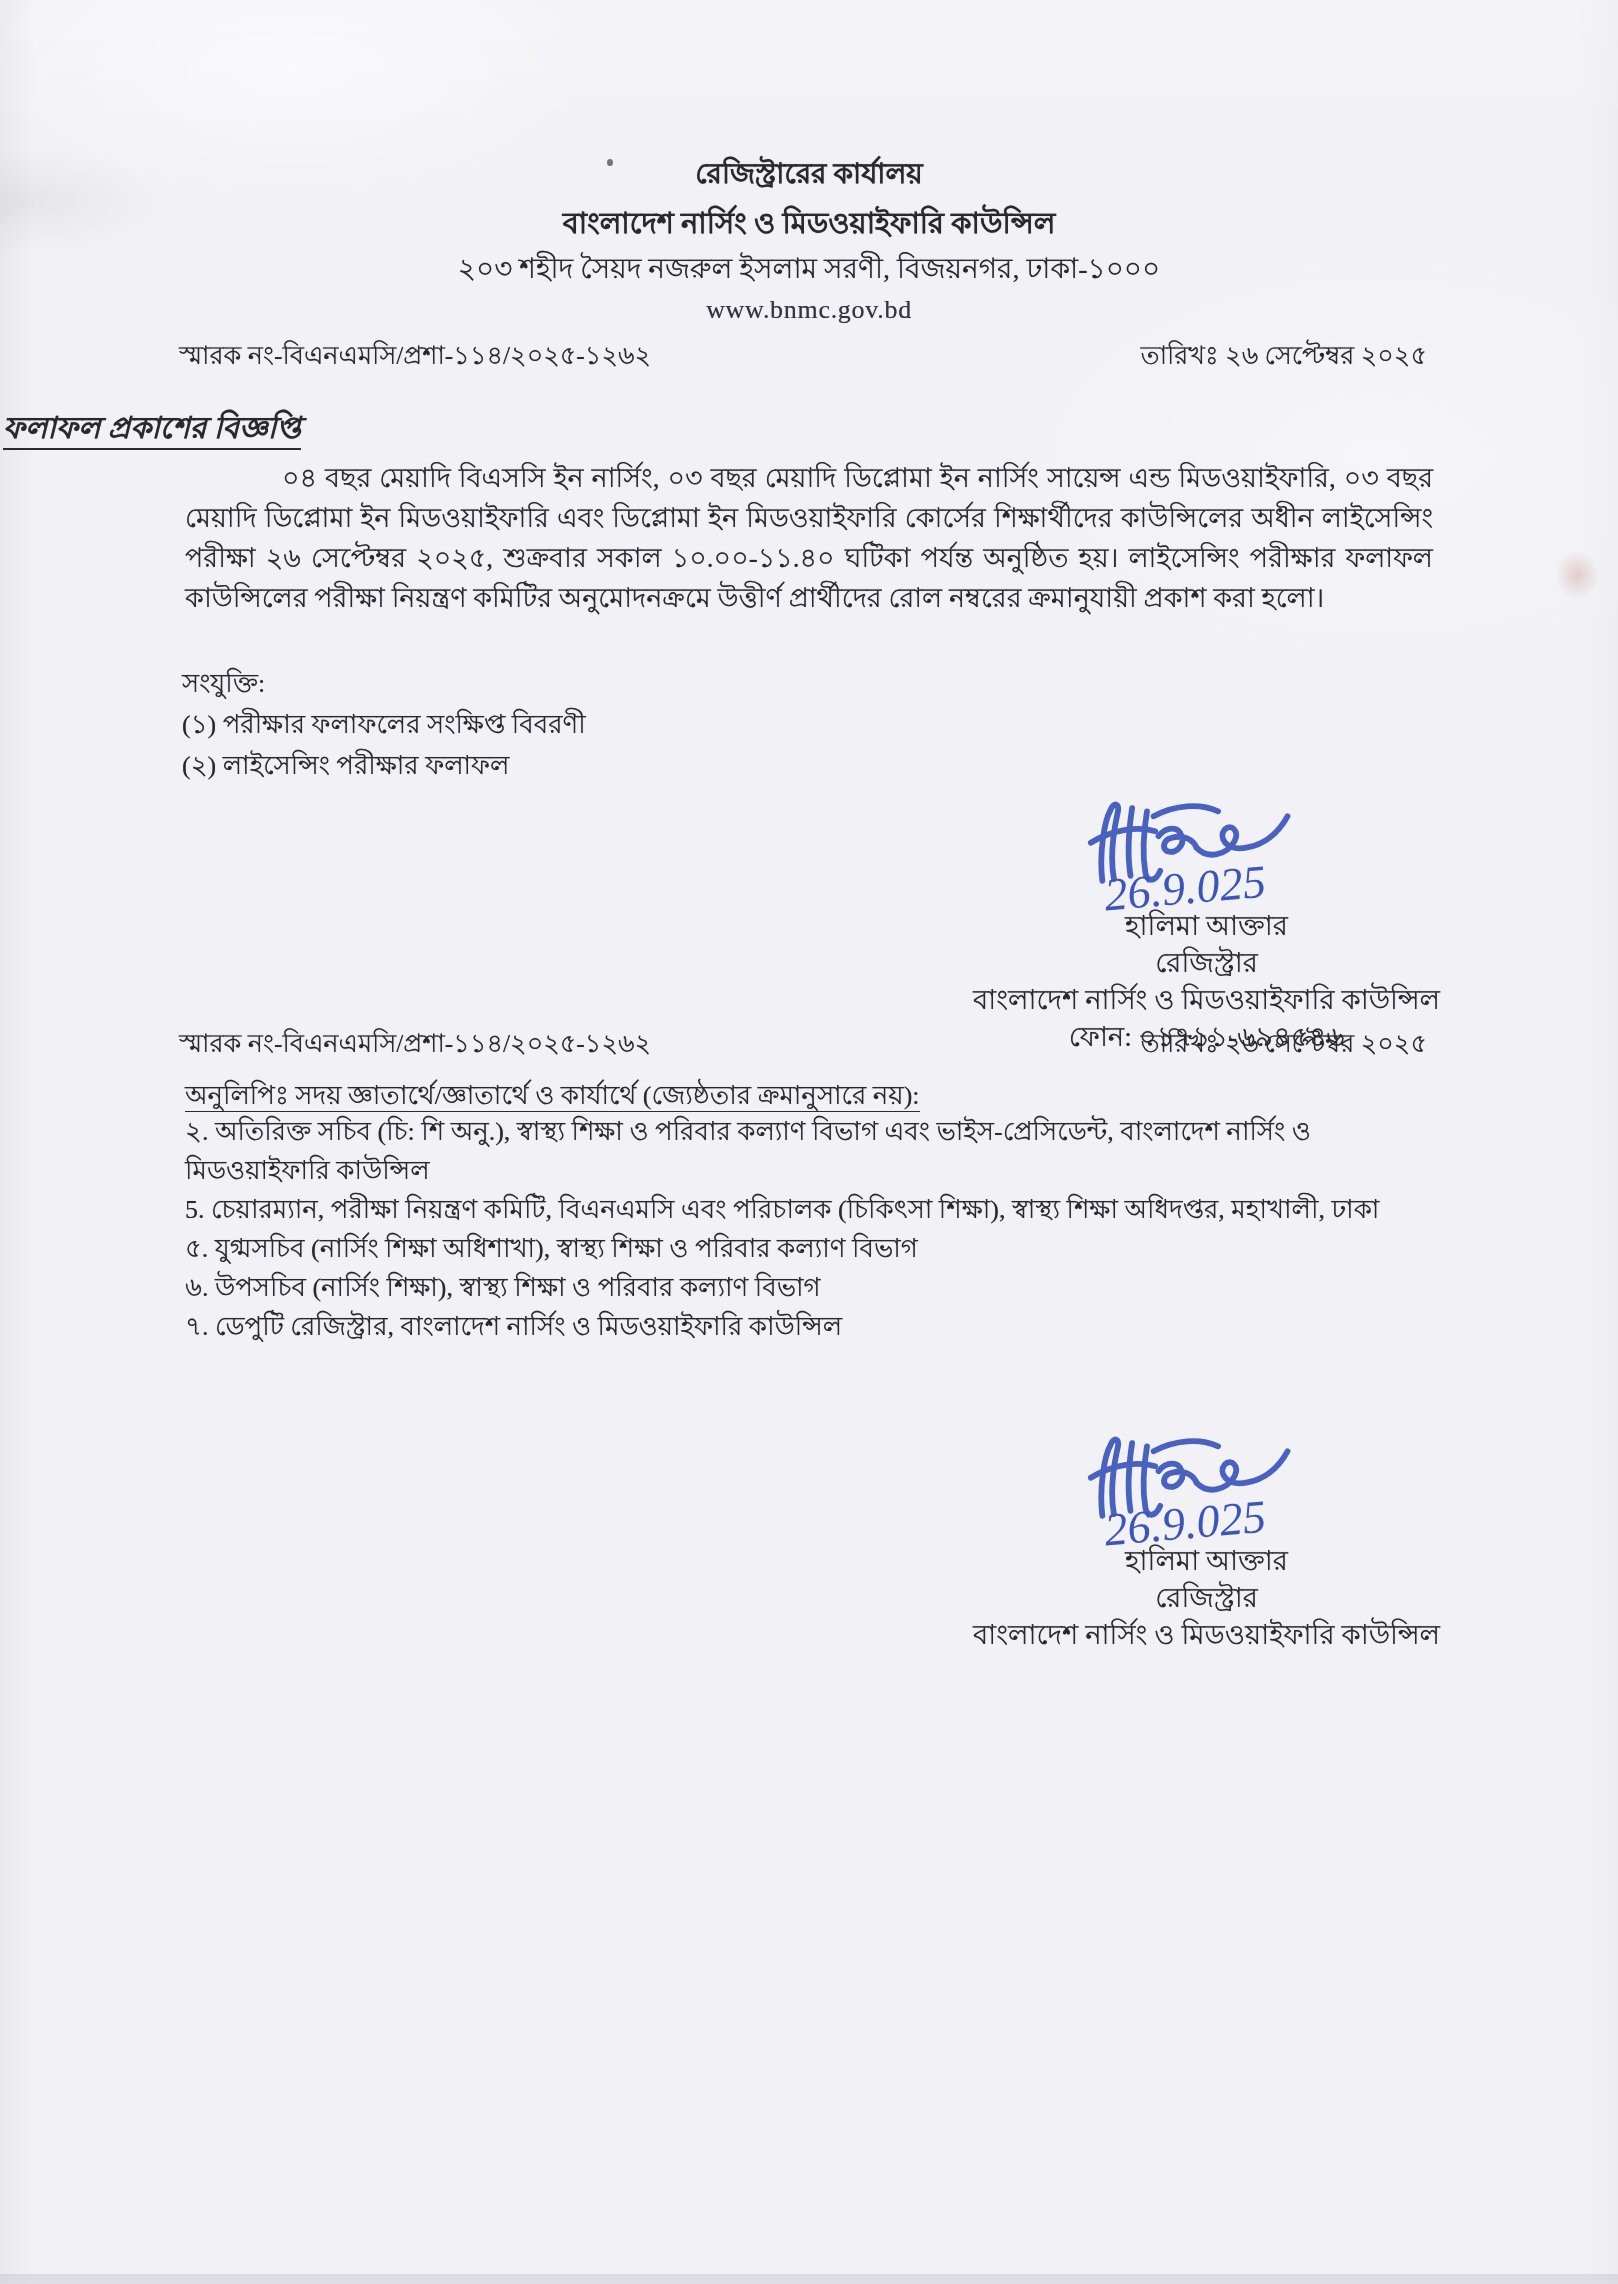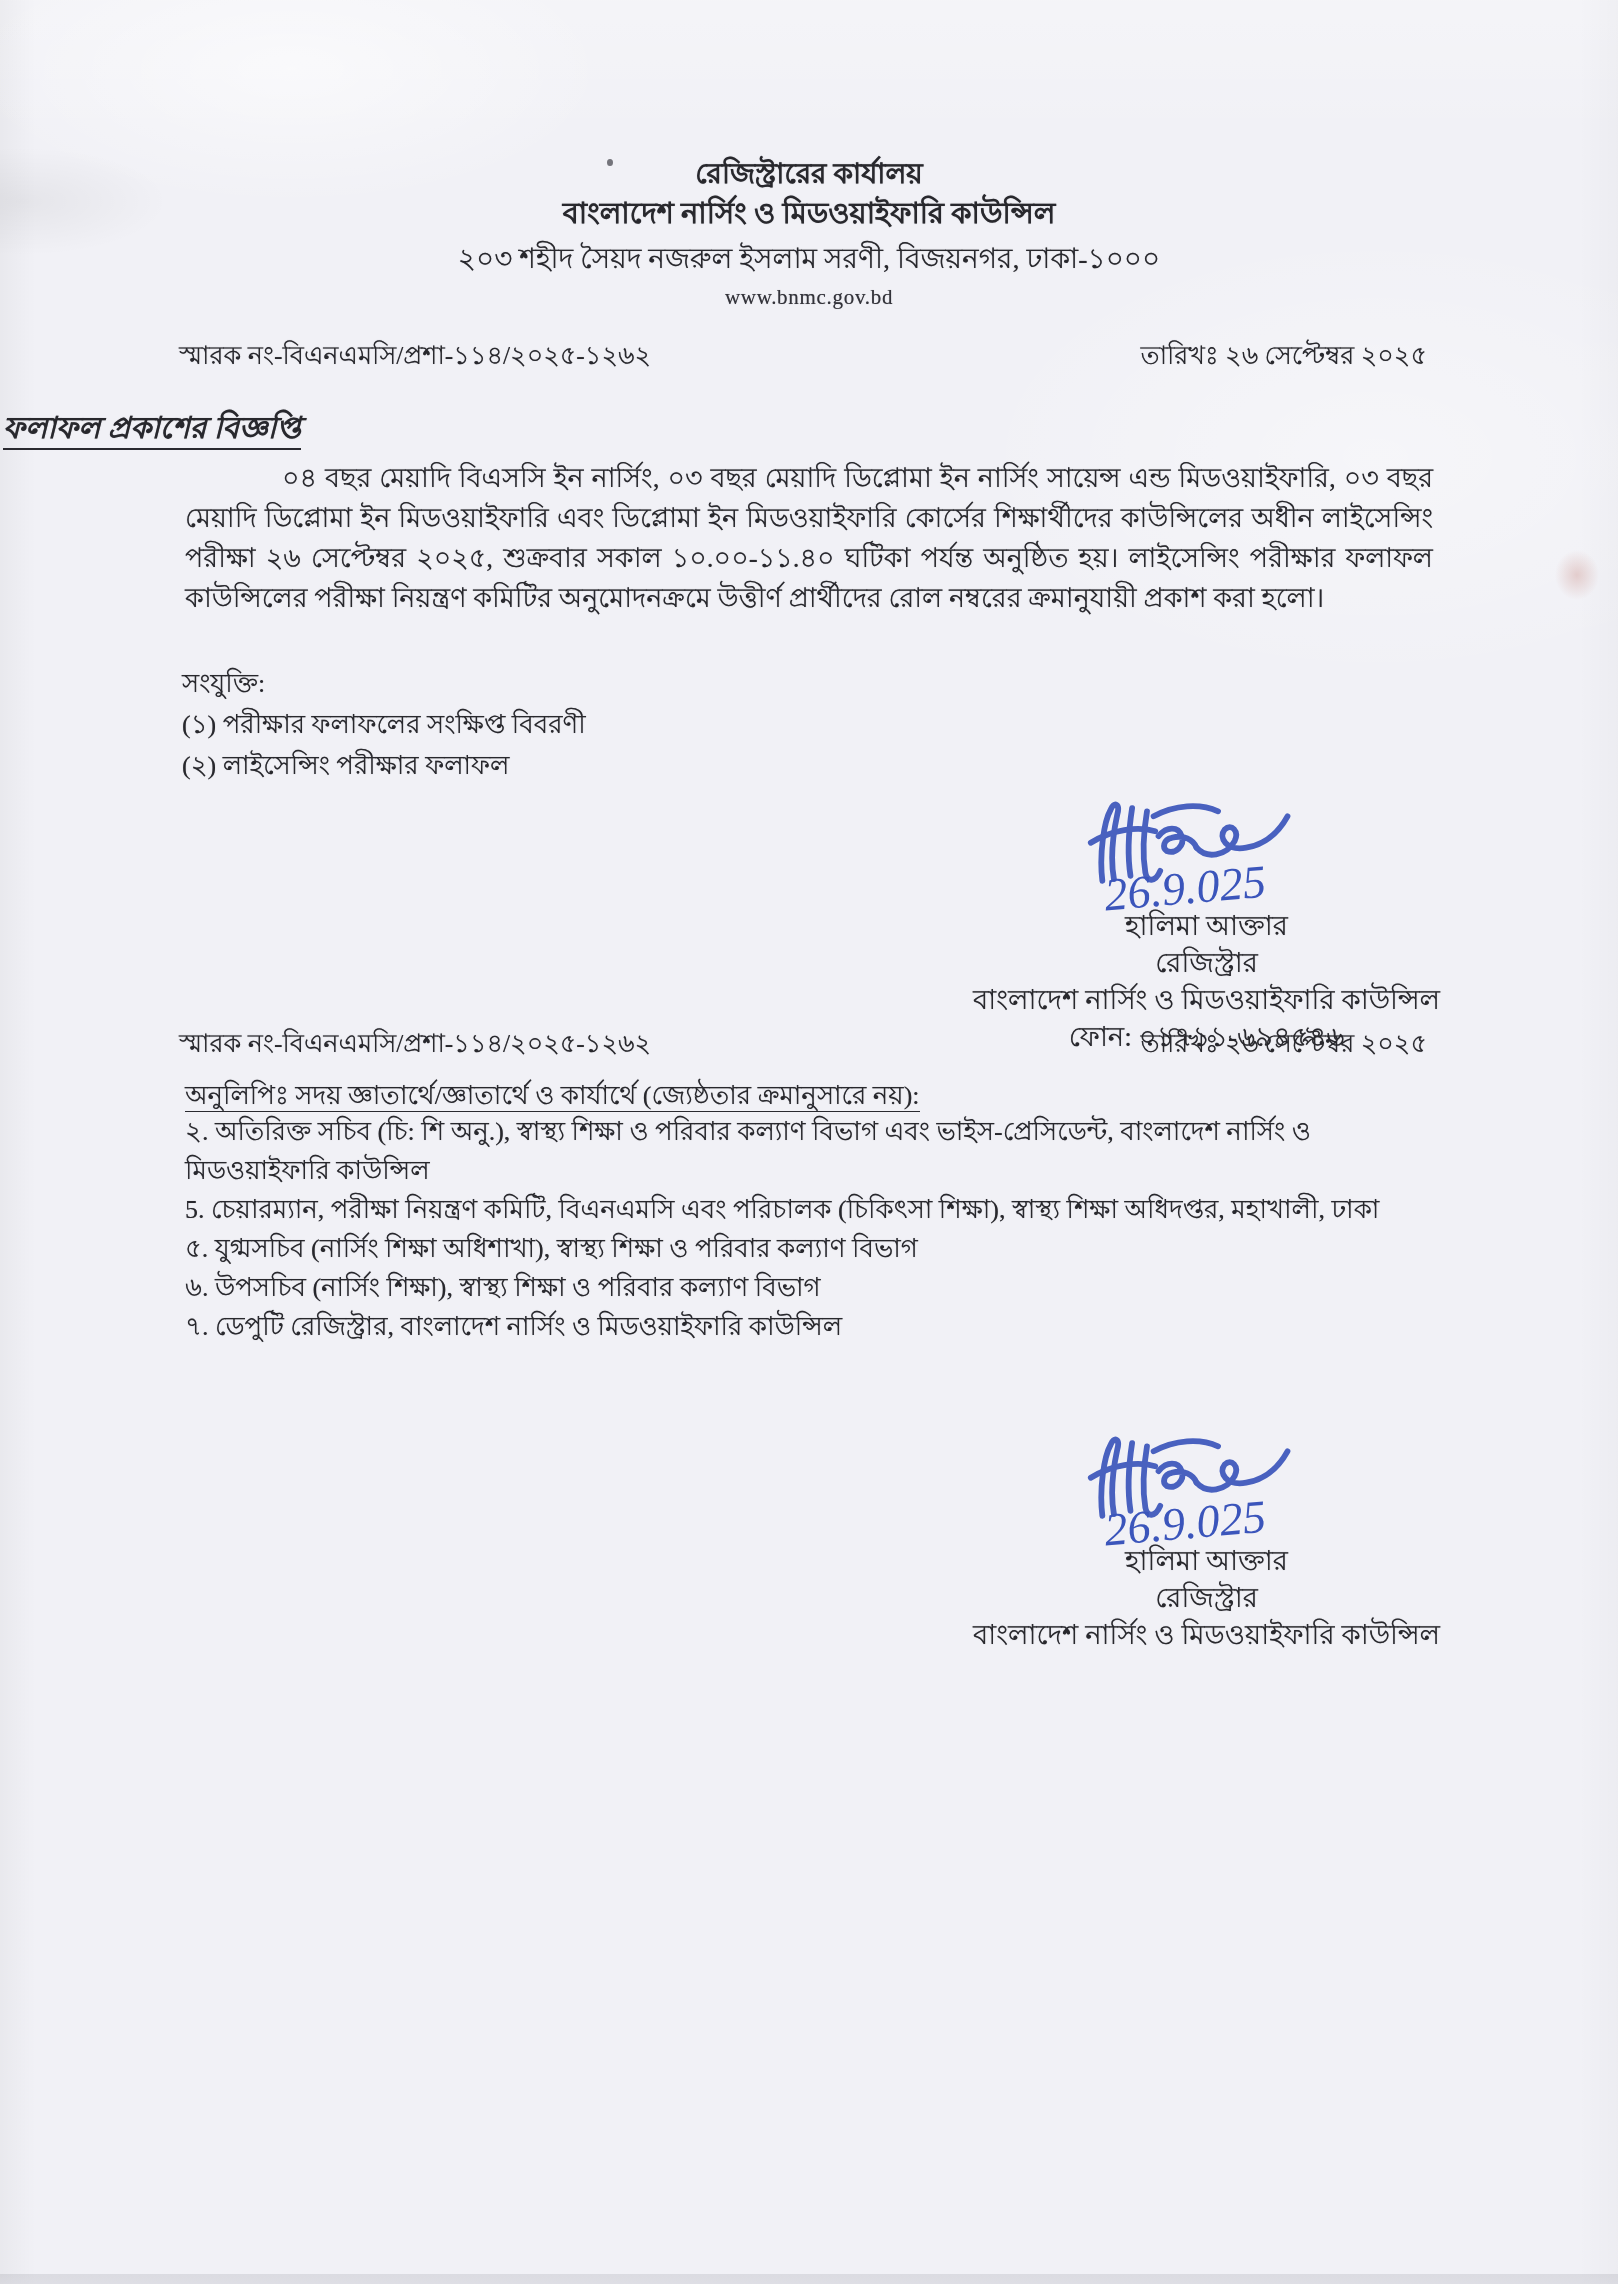--- a/index.html
+++ b/index.html
@@ -12,24 +12,24 @@
       linear-gradient(90deg, rgba(0,0,0,.035), transparent 2.2%),
       linear-gradient(270deg, rgba(0,0,0,.02), transparent 2.5%),
       linear-gradient(180deg, rgba(255,255,255,.25), transparent 6%),
       #f1f1f6;
     overflow:hidden;
     font-family:"Liberation Serif","DejaVu Serif",serif;
     color:#28282d;
   }
   .ink{ text-shadow:0 0 0.7px rgba(40,40,48,.55); }
   .header{position:absolute;top:160px;left:0;width:100%;text-align:center;line-height:1;}
-  .h-office{font-size:28px;font-weight:bold;margin-bottom:11px;}
+  .h-office{font-size:28px;font-weight:bold;margin-bottom:21px;}
   .h-org{font-size:29px;font-weight:bold;margin-bottom:17px;}
   .h-address{font-size:28px;margin-bottom:14.4px;}
-  .h-web{font-size:21px;letter-spacing:0.7px;color:#33333a;}
+  .h-web{font-size:26px;letter-spacing:0.7px;color:#33333a;}
   .memo-row{position:absolute;left:179px;width:1248px;display:flex;justify-content:space-between;font-size:25.5px;}
   .memo-row.first{top:336px;}
   .memo-row.second{top:1024px;}
   .doc-title{
     position:absolute;top:404px;left:3px;width:100%;font-style:italic;
   }
   .doc-title span{
     font-size:30px;font-weight:bold;
     border-bottom:2px solid #2a2a30;padding-bottom:3.9px;
   }

